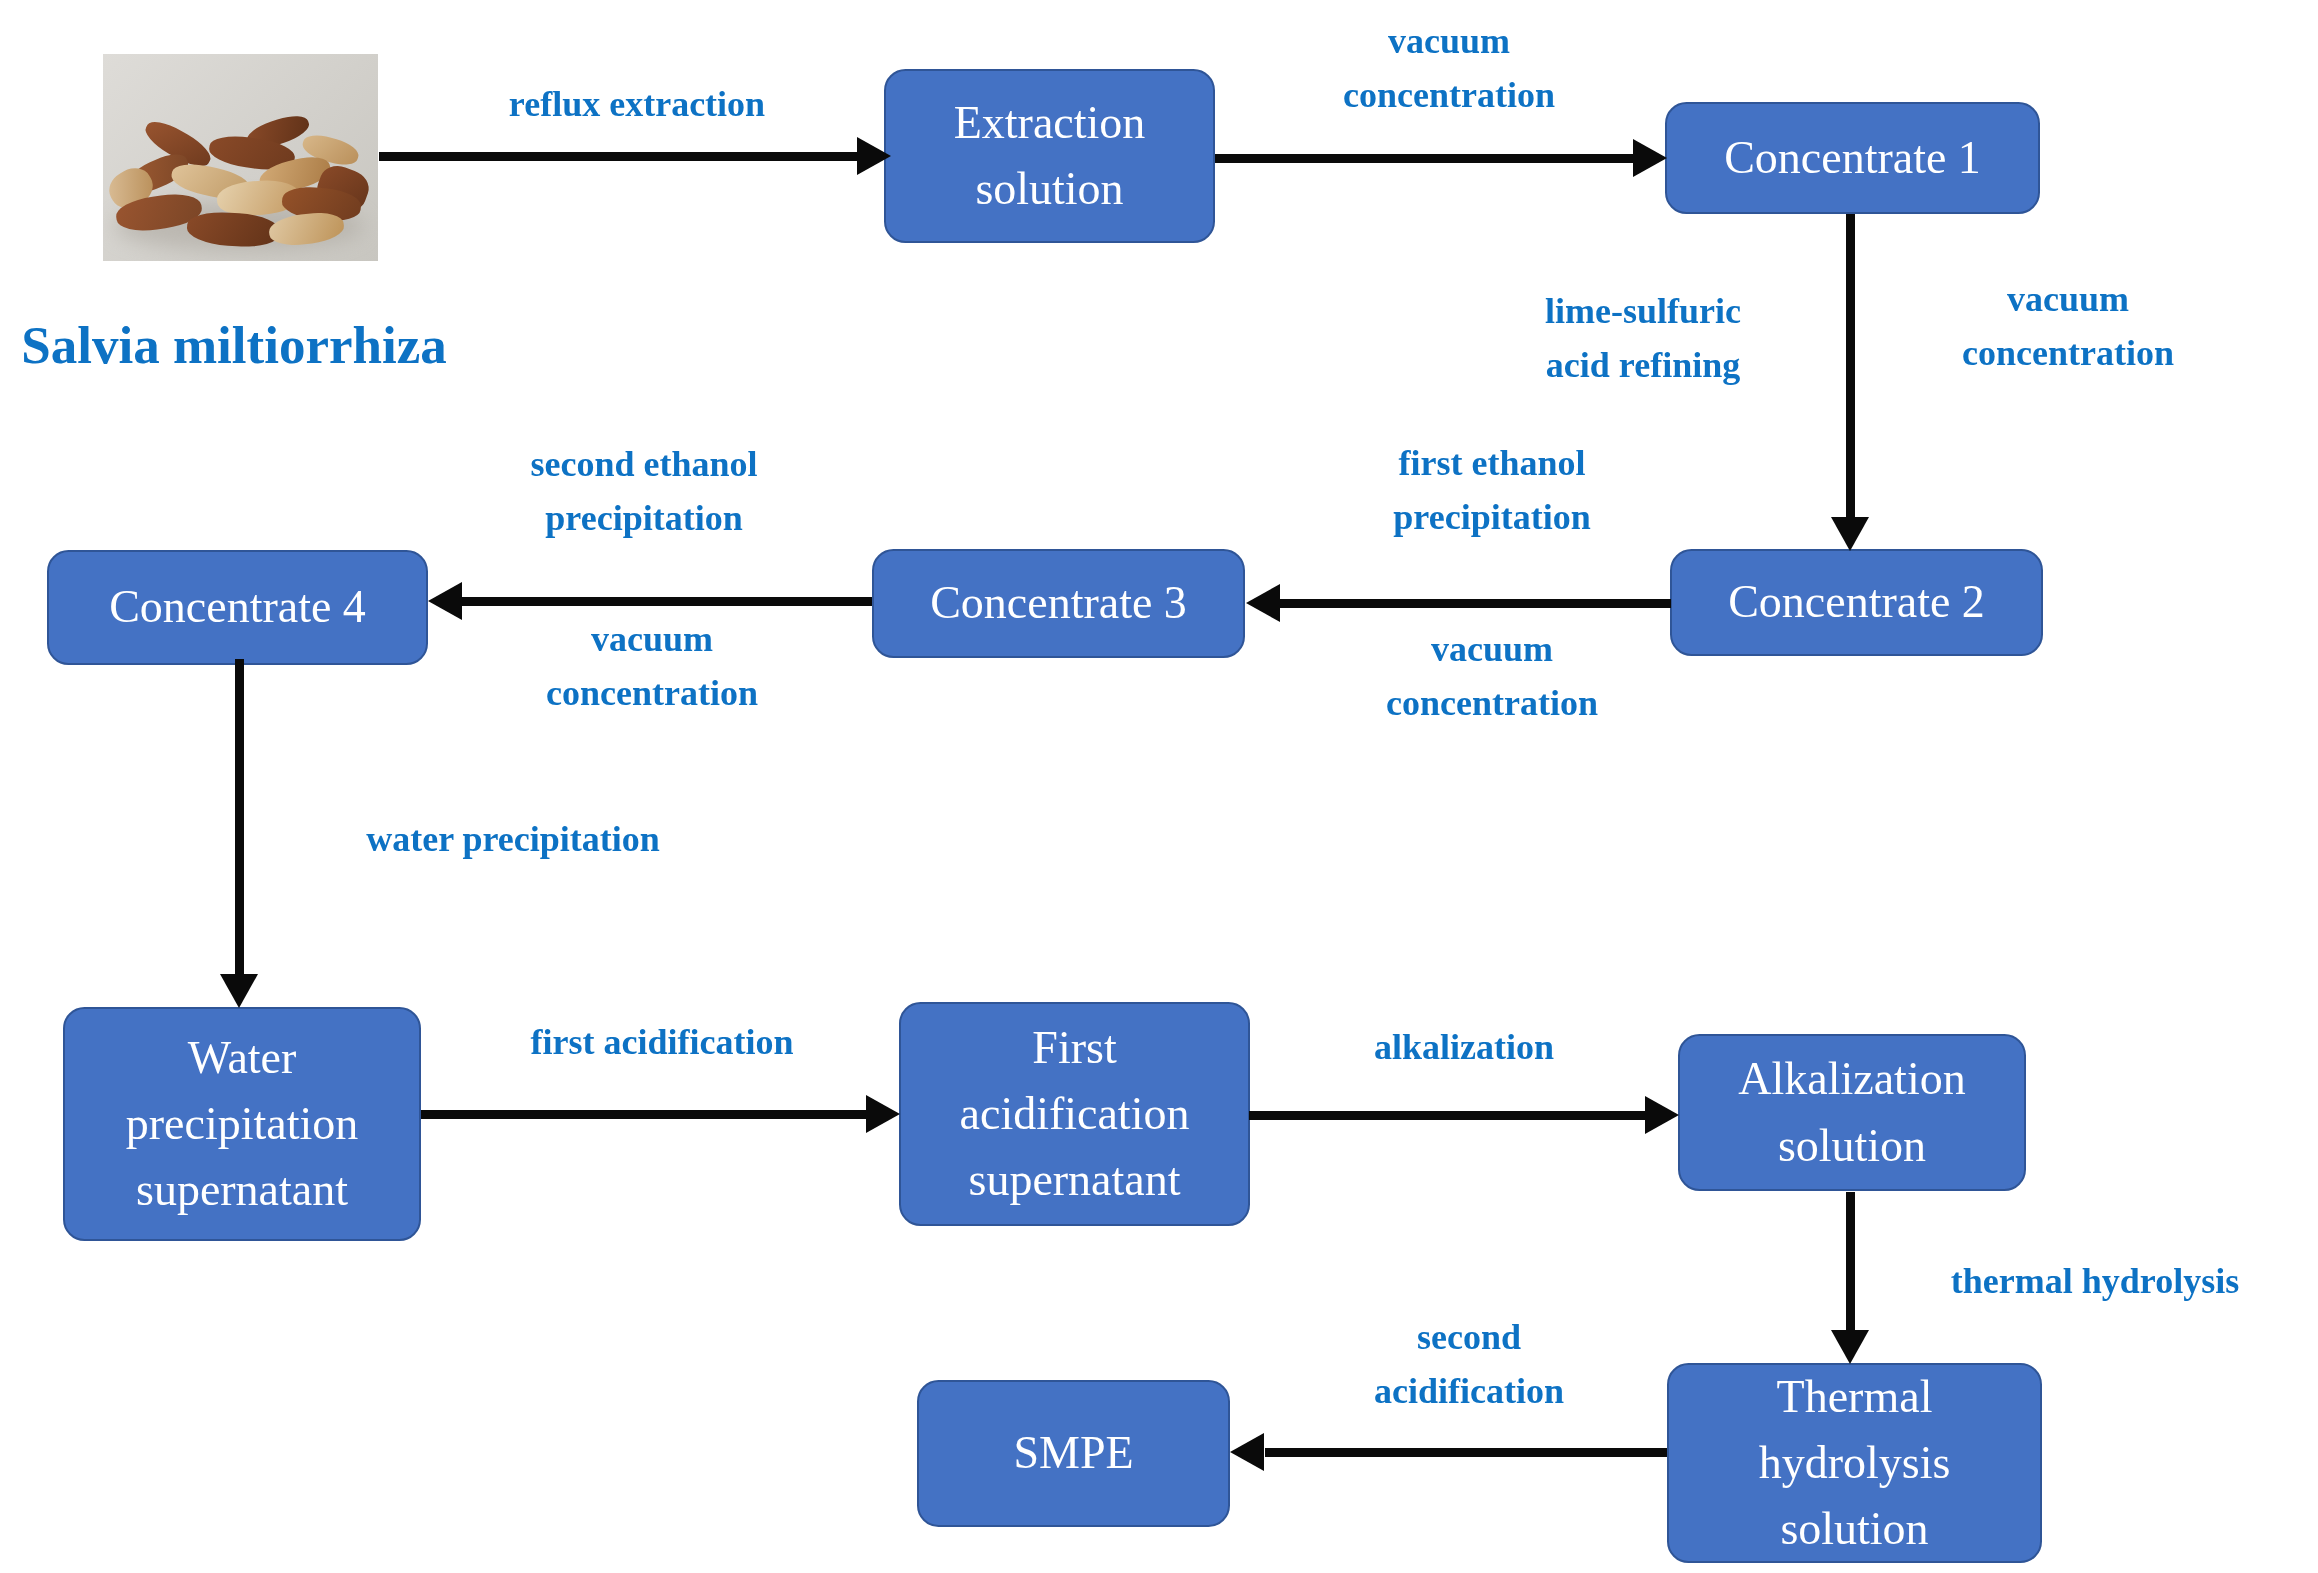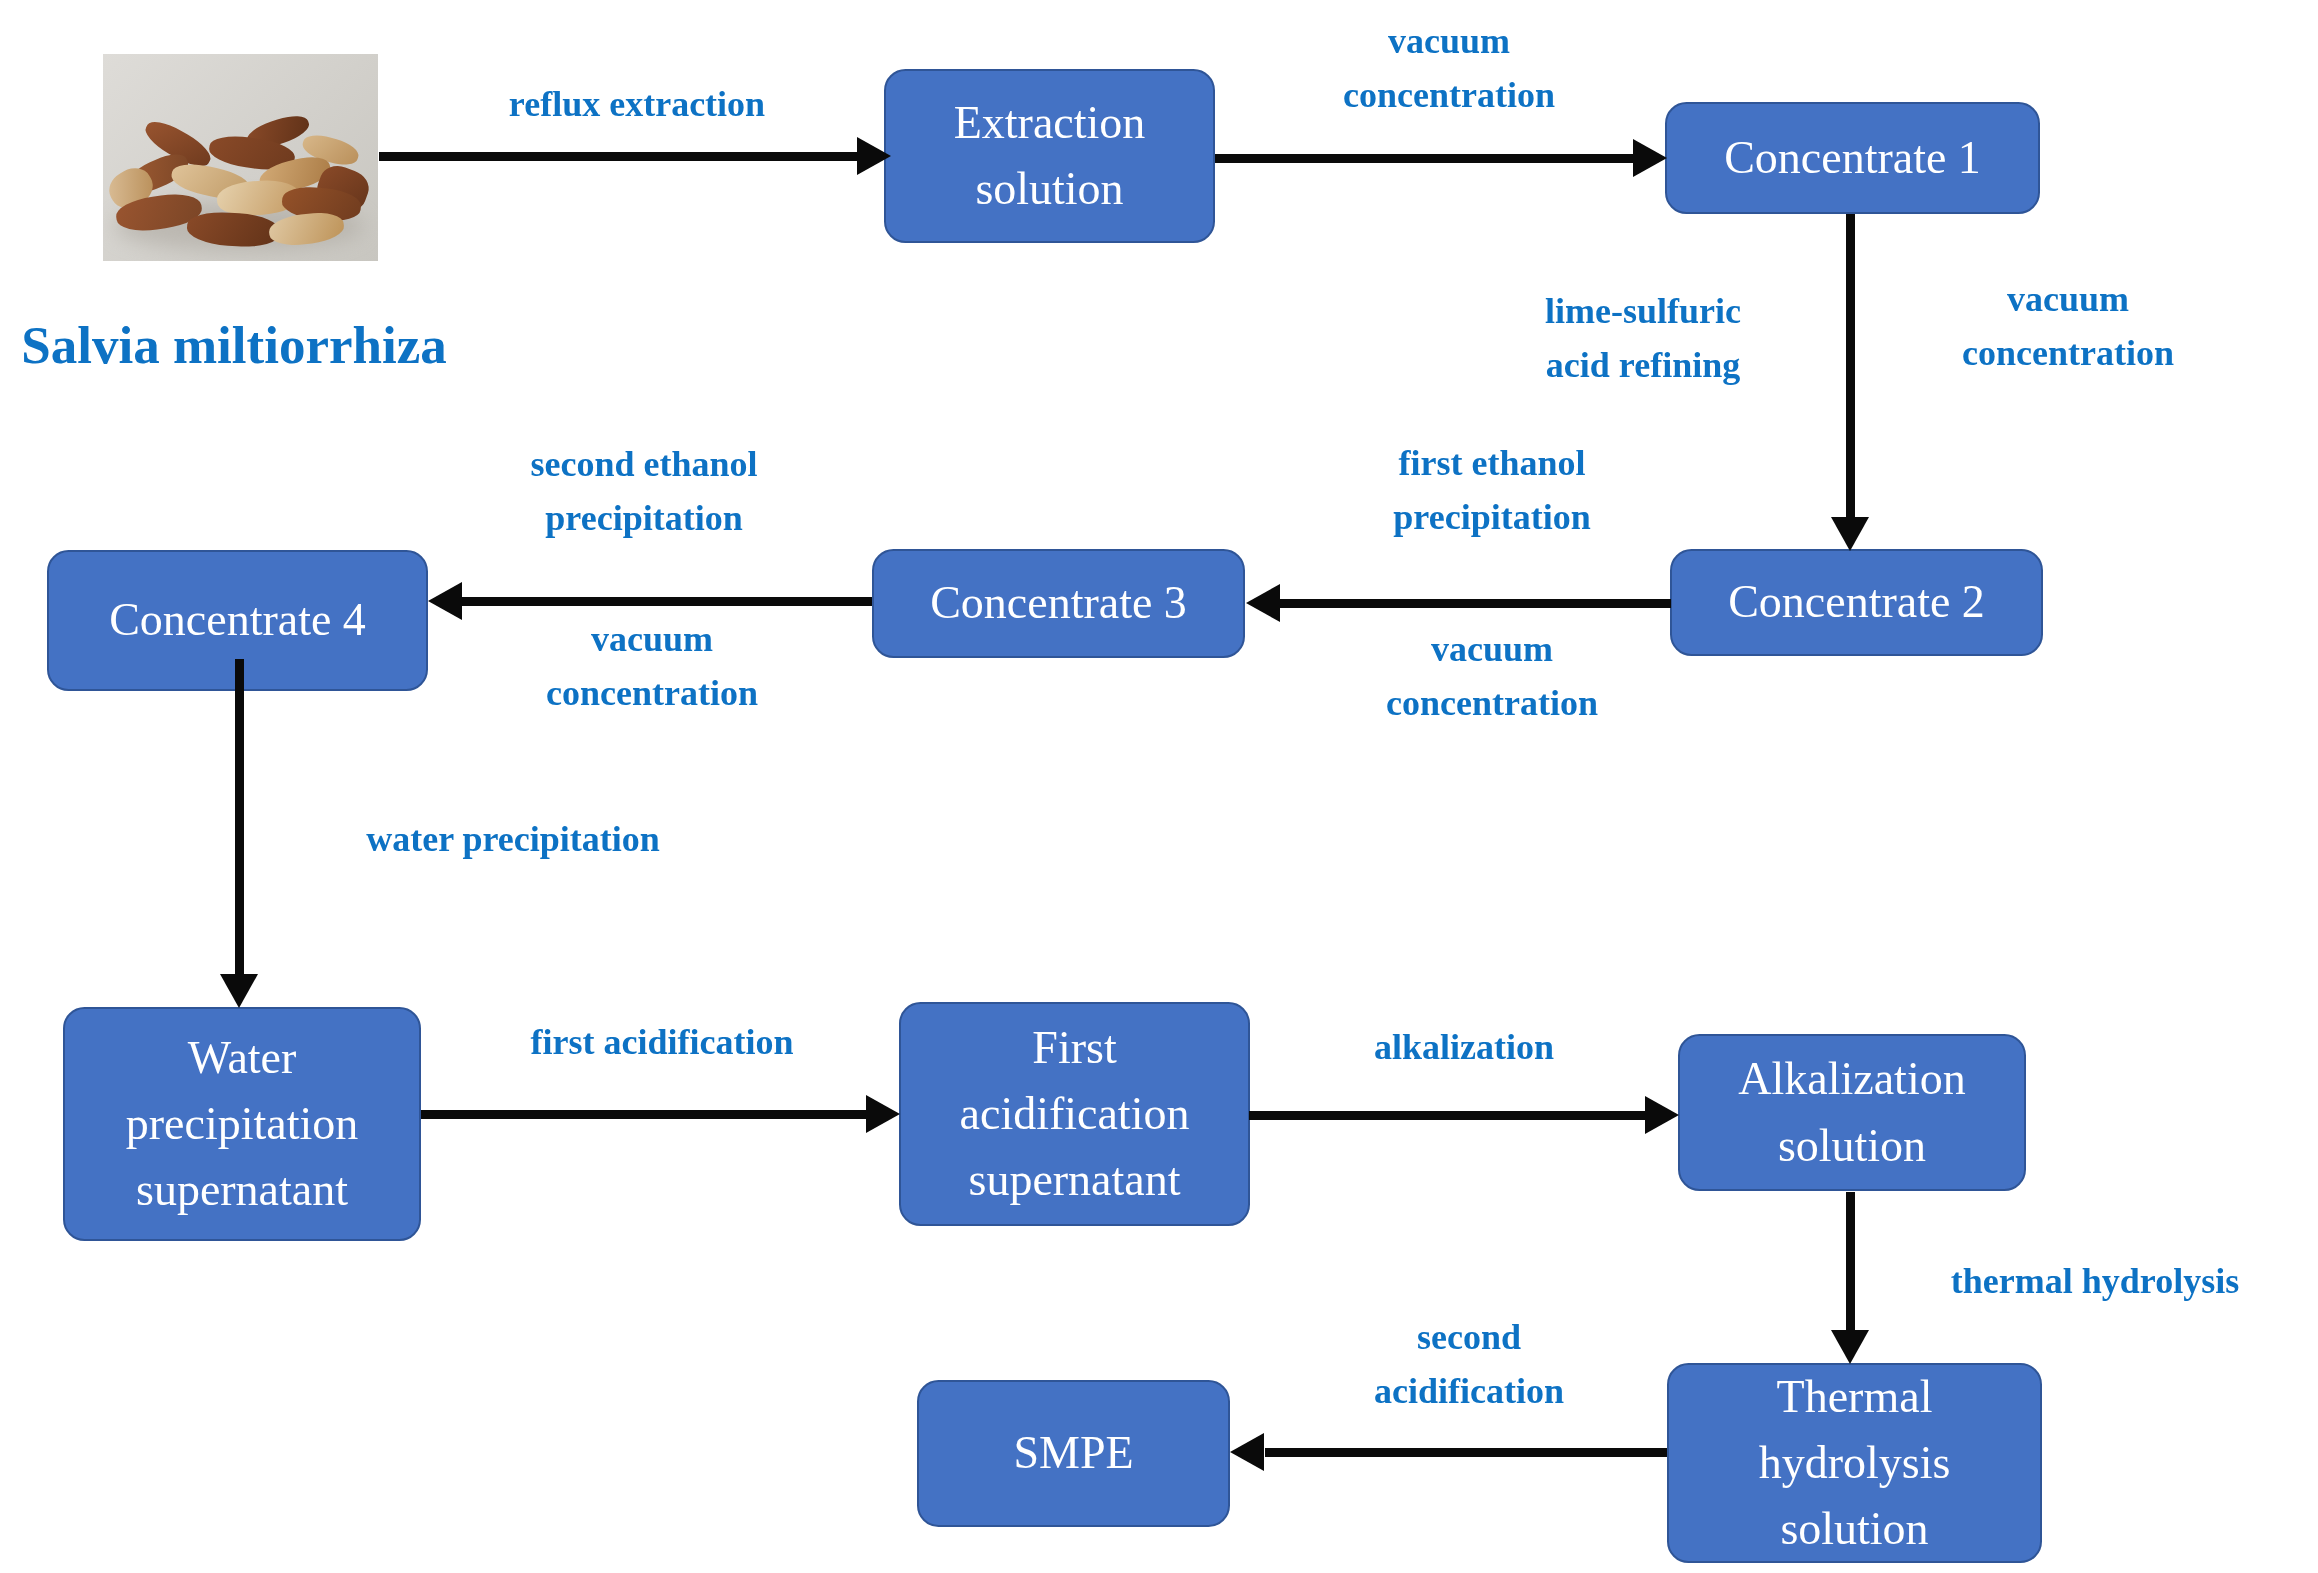--- a/index.html
+++ b/index.html
@@ -77,21 +77,21 @@
   </div>
   <div class="node" style="left:1665px;top:102px;width:375px;height:112px;">
     <span>Concentrate 1</span>
   </div>
   <div class="node" style="left:1670px;top:549px;width:373px;height:107px;align-items:center;">
     <span>Concentrate 2</span>
   </div>
   <div class="node" style="left:872px;top:549px;width:373px;height:109px;">
     <span>Concentrate 3</span>
   </div>
-  <div class="node" style="left:47px;top:550px;width:381px;height:141px;">
+  <div class="node" style="left:47px;top:550px;width:381px;height:115px;">
     <span>Concentrate 4</span>
   </div>
   <div class="node" style="left:63px;top:1007px;width:358px;height:234px;">
     <span>Water</span>
     <span>precipitation</span>
     <span>supernatant</span>
   </div>
   <div class="node" style="left:899px;top:1002px;width:351px;height:224px;">
     <span>First</span>
     <span>acidification</span>

